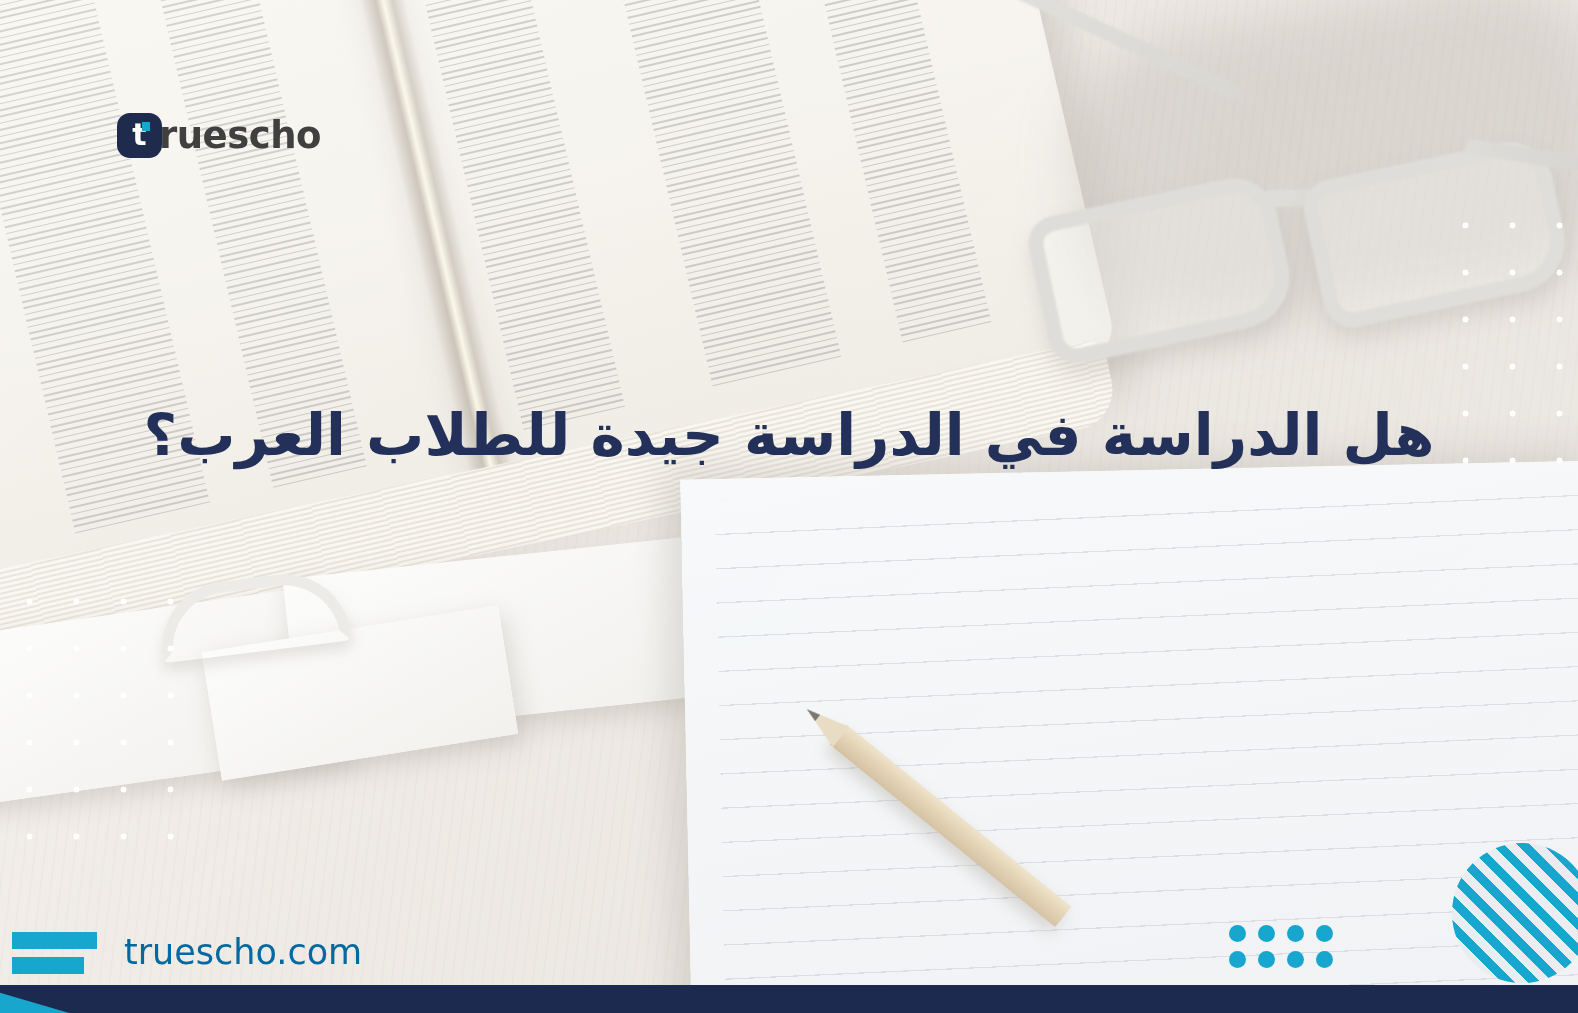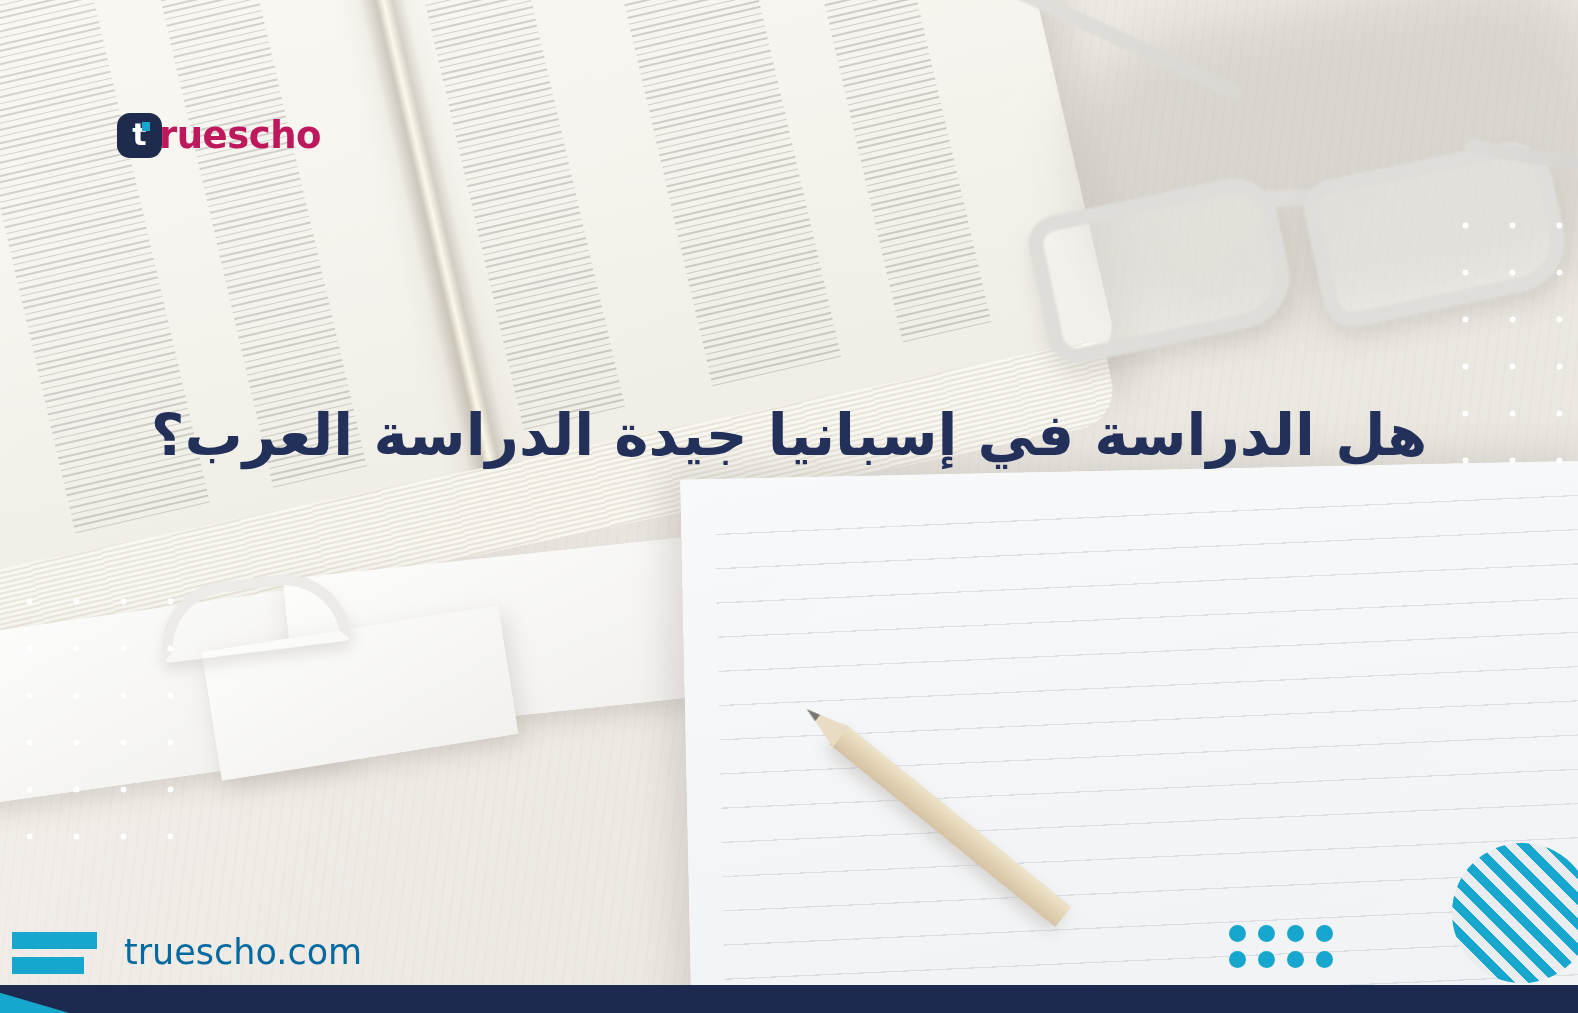--- a/index.html
+++ b/index.html
@@ -239,21 +239,21 @@
     color:#ffffff; margin-top:-2px;
   }
   .brand-mark-accent {
     position:absolute; left:25px; top:9px;
     width:8px; height:9px; background:#17a6cd;
   }
   .brand-word {
     margin-left:-3px;
     font-family:"DejaVu Sans", sans-serif;
     font-weight:700; font-size:37px; letter-spacing:-0.5px;
-    color:#be185d;
+    color:#404040;
   }
 
   
   .headline {
     position:absolute;
     left:100px; right:100px;
     top:400px;
     direction:rtl; text-align:center;
     font-family:"DejaVu Sans", sans-serif;
     font-weight:700;
@@ -354,21 +354,21 @@
   <div class="dots dots-right"></div>
 
   <div class="brand">
     <div class="brand-mark">
       <span class="brand-mark-t">t</span>
       <span class="brand-mark-accent"></span>
     </div>
     <span class="brand-word">ruescho</span>
   </div>
 
-  <h1 class="headline">هل الدراسة في إسبانيا جيدة الدراسة العرب؟</h1>
+  <h1 class="headline">هل الدراسة في الدراسة جيدة للطلاب العرب؟</h1>
 
   <div class="striped-circle"></div>
   <div class="dot-matrix">
     <i></i>
     <i></i>
     <i></i>
     <i></i>
     <i></i>
     <i></i>
     <i></i>

